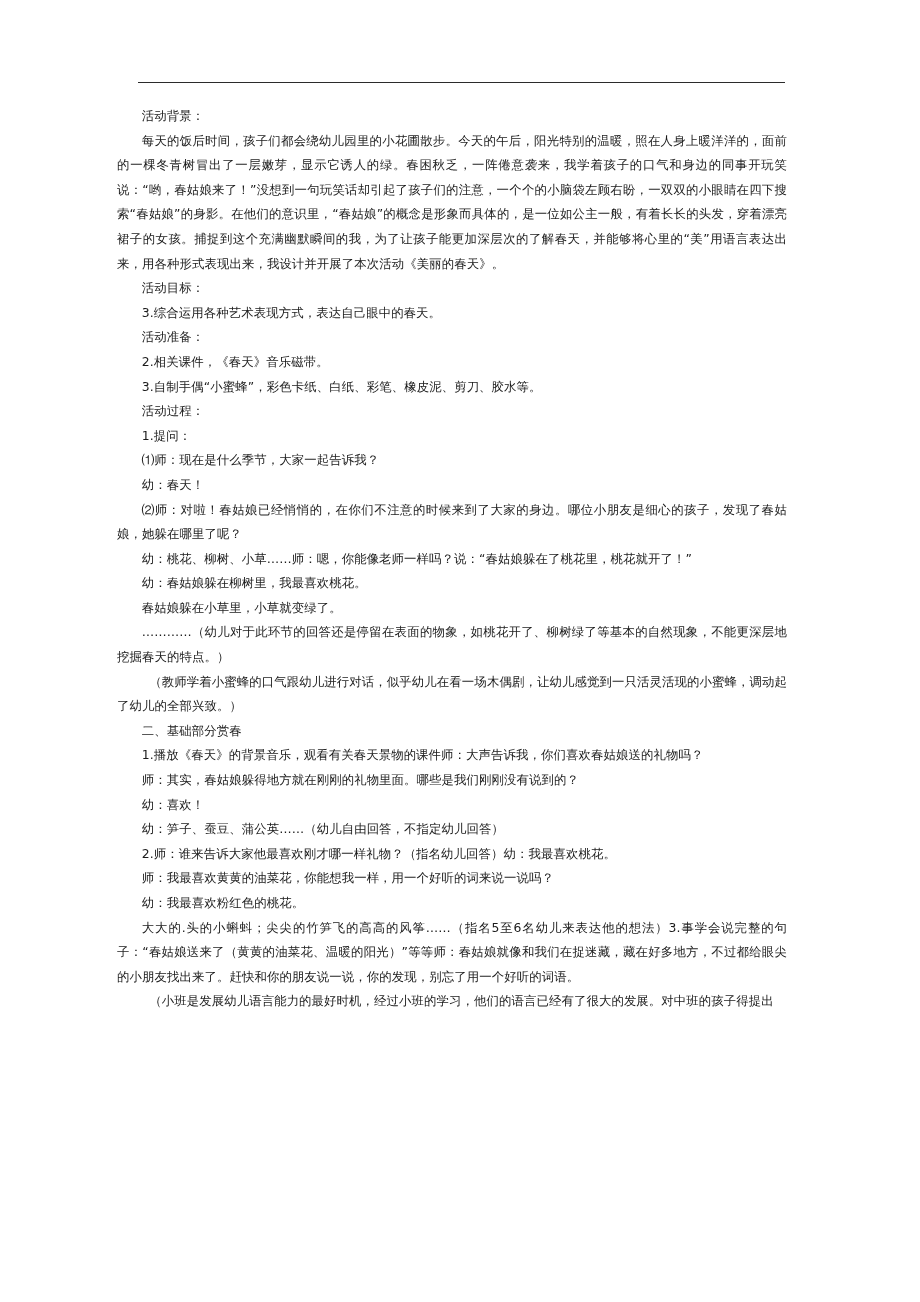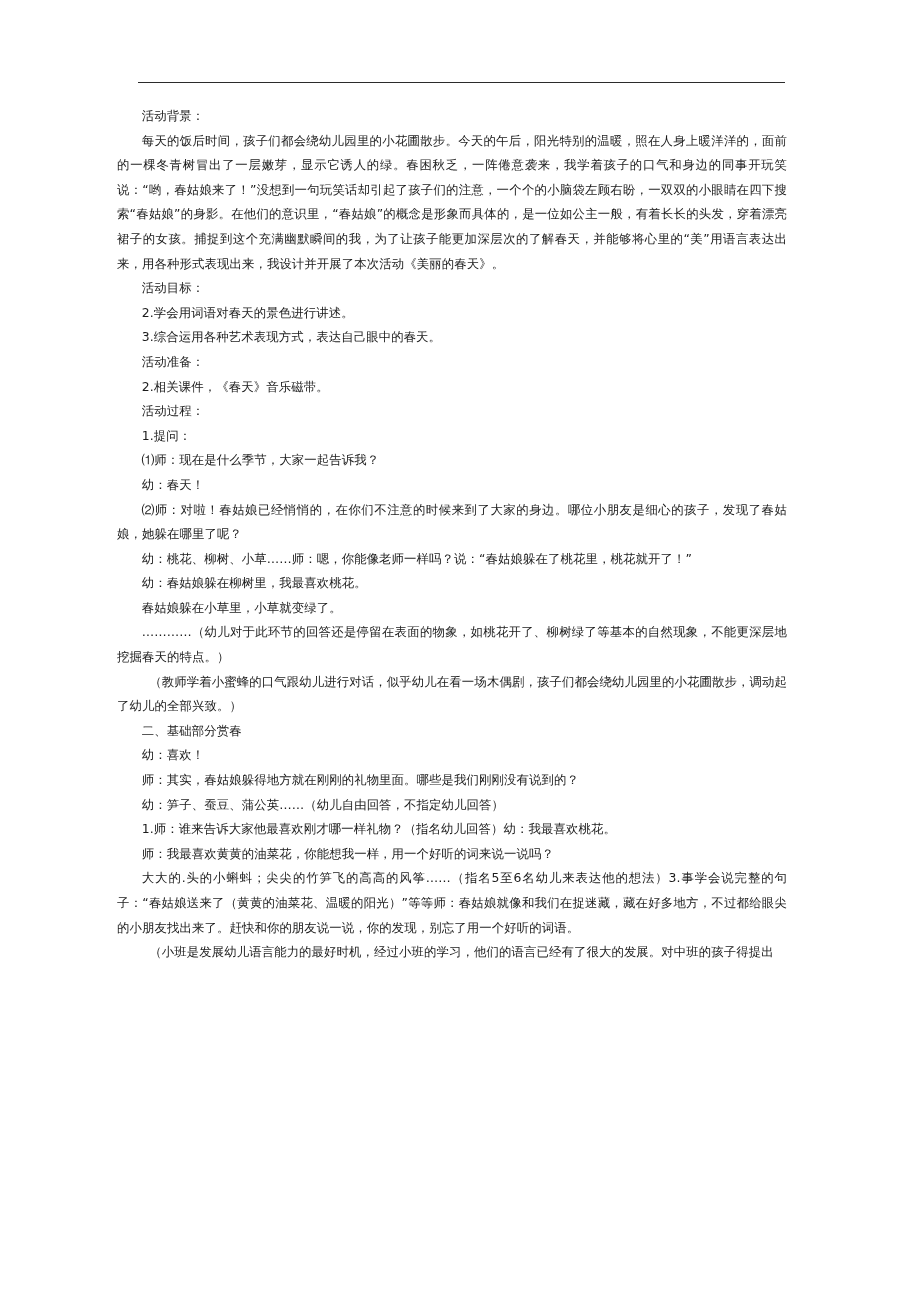--- a/index.html
+++ b/index.html
@@ -76,37 +76,39 @@
 <div class="page">
 
   <div class="header-zone">
     <div class="header-rule"></div>
   </div>
 
   <div class="doc-body">
     <p class="">活动背景：</p>
     <p class="">每天的饭后时间，孩子们都会绕幼儿园里的小花圃散步。今天的午后，阳光特别的温暖，照在人身上暖洋洋的，面前的一棵冬青树冒出了一层嫩芽，显示它诱人的绿。春困秋乏，一阵倦意袭来，我学着孩子的口气和身边的同事开玩笑说：“哟，春姑娘来了！”没想到一句玩笑话却引起了孩子们的注意，一个个的小脑袋左顾右盼，一双双的小眼睛在四下搜索“春姑娘”的身影。在他们的意识里，“春姑娘”的概念是形象而具体的，是一位如公主一般，有着长长的头发，穿着漂亮裙子的女孩。捕捉到这个充满幽默瞬间的我，为了让孩子能更加深层次的了解春天，并能够将心里的“美”用语言表达出来，用各种形式表现出来，我设计并开展了本次活动《美丽的春天》。</p>
     <p class="">活动目标：</p>
-    <p class="">2.学会用词语对春天的景色进行讲述。</p>
     <p class="">3.综合运用各种艺术表现方式，表达自己眼中的春天。</p>
     <p class="">活动准备：</p>
     <p class="">2.相关课件，《春天》音乐磁带。</p>
+    <p class="">3.自制手偶“小蜜蜂”，彩色卡纸、白纸、彩笔、橡皮泥、剪刀、胶水等。</p>
     <p class="">活动过程：</p>
     <p class="">1.提问：</p>
     <p class="">⑴师：现在是什么季节，大家一起告诉我？</p>
     <p class="">幼：春天！</p>
     <p class="">⑵师：对啦！春姑娘已经悄悄的，在你们不注意的时候来到了大家的身边。哪位小朋友是细心的孩子，发现了春姑娘，她躲在哪里了呢？</p>
     <p class="">幼：桃花、柳树、小草……师：嗯，你能像老师一样吗？说：“春姑娘躲在了桃花里，桃花就开了！”</p>
     <p class="">幼：春姑娘躲在柳树里，我最喜欢桃花。</p>
     <p class="">春姑娘躲在小草里，小草就变绿了。</p>
     <p class="">…………（幼儿对于此环节的回答还是停留在表面的物象，如桃花开了、柳树绿了等基本的自然现象，不能更深层地挖掘春天的特点。）</p>
-    <p class="indent-deep">（教师学着小蜜蜂的口气跟幼儿进行对话，似乎幼儿在看一场木偶剧，孩子们都会绕幼儿园里的小花圃散步，调动起了幼儿的全部兴致。）</p>
+    <p class="indent-deep">（教师学着小蜜蜂的口气跟幼儿进行对话，似乎幼儿在看一场木偶剧，让幼儿感觉到一只活灵活现的小蜜蜂，调动起了幼儿的全部兴致。）</p>
     <p class="">二、基础部分赏春</p>
+    <p class="">1.播放《春天》的背景音乐，观看有关春天景物的课件师：大声告诉我，你们喜欢春姑娘送的礼物吗？</p>
+    <p class="">师：其实，春姑娘躲得地方就在刚刚的礼物里面。哪些是我们刚刚没有说到的？</p>
     <p class="">幼：喜欢！</p>
-    <p class="">师：其实，春姑娘躲得地方就在刚刚的礼物里面。哪些是我们刚刚没有说到的？</p>
     <p class="">幼：笋子、蚕豆、蒲公英……（幼儿自由回答，不指定幼儿回答）</p>
-    <p class="">1.师：谁来告诉大家他最喜欢刚才哪一样礼物？（指名幼儿回答）幼：我最喜欢桃花。</p>
+    <p class="">2.师：谁来告诉大家他最喜欢刚才哪一样礼物？（指名幼儿回答）幼：我最喜欢桃花。</p>
     <p class="">师：我最喜欢黄黄的油菜花，你能想我一样，用一个好听的词来说一说吗？</p>
+    <p class="">幼：我最喜欢粉红色的桃花。</p>
     <p class="">大大的.头的小蝌蚪；尖尖的竹笋飞的高高的风筝……（指名5至6名幼儿来表达他的想法）3.事学会说完整的句子：“春姑娘送来了（黄黄的油菜花、温暖的阳光）”等等师：春姑娘就像和我们在捉迷藏，藏在好多地方，不过都给眼尖的小朋友找出来了。赶快和你的朋友说一说，你的发现，别忘了用一个好听的词语。</p>
     <p class="indent-deep">（小班是发展幼儿语言能力的最好时机，经过小班的学习，他们的语言已经有了很大的发展。对中班的孩子得提出</p>
   </div>
 
 </div>
 
 </body></html>

